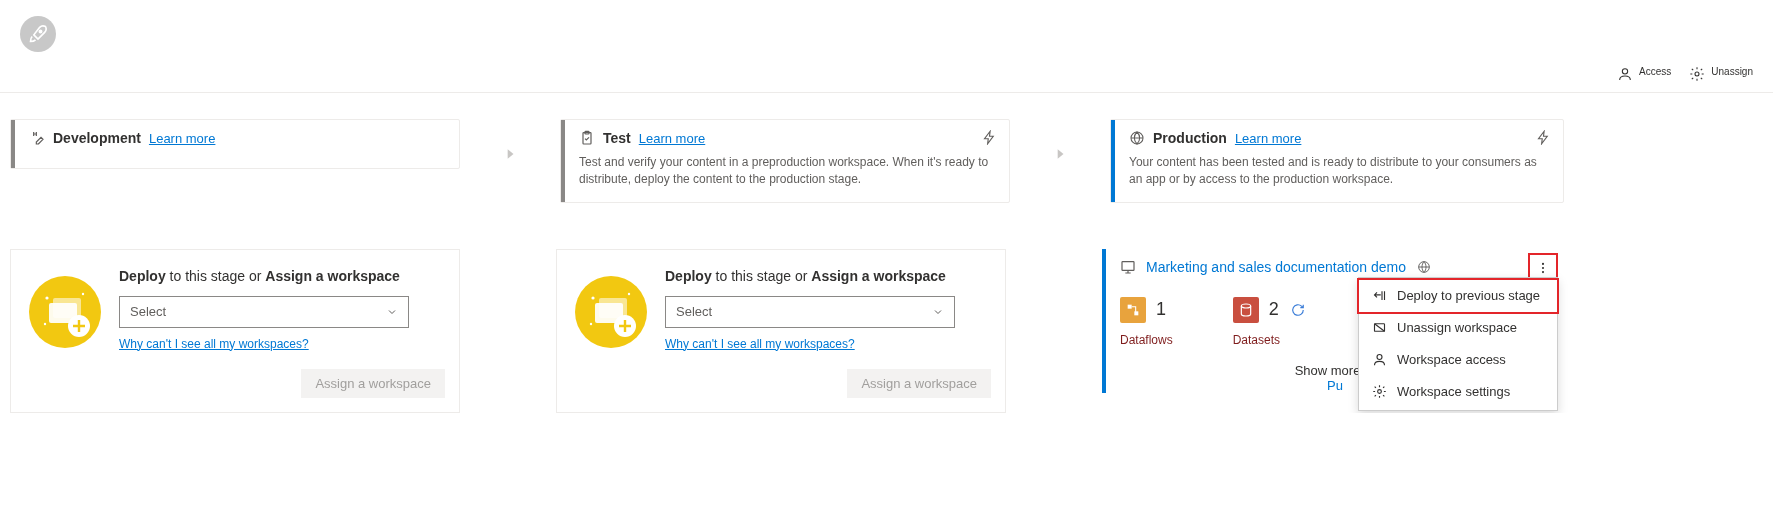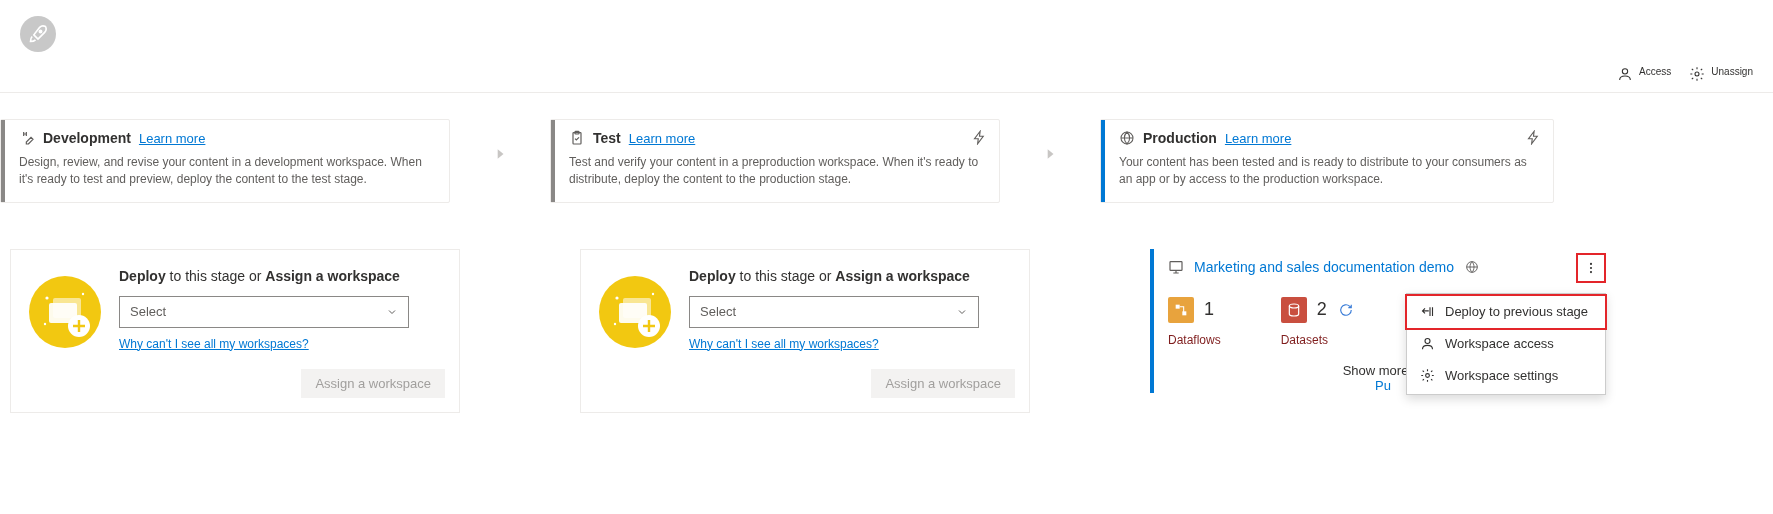--- a/index.html
+++ b/index.html
@@ -5,36 +5,36 @@
   * { box-sizing: border-box; margin: 0; padding: 0; }
   body { font-family: "Segoe UI", -apple-system, sans-serif; font-size: 13px; color: #323130; background: #fff; width: 1773px; }
   
   .header { display: flex; align-items: center; padding: 16px 20px 8px 20px; }
   .header-icon { width: 36px; height: 36px; border-radius: 50%; background: #c8c8c8; display: flex; align-items: center; justify-content: center; margin-right: 14px; }
   .header-title { font-size: 20px; font-weight: 600; color: #323130; }
   
   .topbar { display: flex; justify-content: flex-end; padding: 6px 20px 10px 20px; border-bottom: 1px solid #edebe9; gap: 18px; }
   .topbar-item { display: flex; align-items: flex-start; gap: 6px; color: #323130; cursor: pointer; font-size: 10px; }
   
-  .stages-row { display: flex; align-items: flex-start; padding: 26px 10px 0 0; gap: 0; }
+  .stages-row { display: flex; align-items: flex-start; padding: 26px 10px 0 10px; gap: 0; }
   .stage-card { border: 1px solid #edebe9; border-radius: 2px; width: 450px; position: relative; background: #fff; display: flex; }
   .stage-accent { width: 4px; flex-shrink: 0; }
   .stage-accent.gray { background: #8a8886; }
   .stage-accent.blue { background: #0078d4; }
   .stage-body { padding: 10px 14px 14px 14px; flex: 1; }
   .stage-head { display: flex; align-items: center; gap: 8px; margin-bottom: 8px; }
   .stage-title { font-weight: 700; font-size: 14px; }
   .stage-learn { color: #0078d4; text-decoration: underline; font-size: 13px; }
   .stage-desc { font-size: 12px; color: #605e5c; line-height: 1.4; }
   .stage-head-icon { width: 16px; height: 16px; flex-shrink: 0; }
   .stage-lightning { position: absolute; top: 10px; right: 12px; color: #605e5c; }
   .stage-arrow { width: 100px; display: flex; align-items: center; justify-content: center; padding-top: 28px; color: #a19f9d; }
   .stage-wide { width: 454px; }
   
-  .lower-row { display: flex; align-items: flex-start; padding: 46px 10px 0 10px; gap: 120px; }
+  .lower-row { display: flex; align-items: flex-start; padding: 46px 10px 0 10px; gap: 96px; }
   .assign-card { border: 1px solid #edebe9; width: 450px; display: flex; padding: 18px 14px 14px 18px; gap: 18px; background: #fff; }
   .assign-icon { width: 72px; height: 72px; flex-shrink: 0; margin-top: 8px; }
   .assign-body { flex: 1; }
   .assign-title { font-size: 14px; margin-bottom: 12px; }
   .assign-title .b { font-weight: 700; }
   .assign-select { width: 290px; height: 32px; border: 1px solid #8a8886; display: flex; align-items: center; justify-content: space-between; padding: 0 10px; color: #605e5c; cursor: pointer; margin-bottom: 8px; }
   .assign-link { color: #0078d4; text-decoration: underline; font-size: 12px; }
   .assign-btn-row { display: flex; justify-content: flex-end; margin-top: 18px; }
   .assign-btn { background: #f3f2f1; color: #a19f9d; padding: 7px 14px; border: none; font-size: 13px; cursor: default; }
   
@@ -50,21 +50,21 @@
   .stat-tile.blue { background: #2a7ab9; }
   .stat-num { font-size: 18px; color: #323130; }
   .stat-label { font-size: 12px; color: #7f1d1d; margin-top: 10px; }
   .refresh-icon { color: #3b7dd8; margin-left: 2px; }
   .prod-bottom { display: flex; justify-content: space-between; align-items: center; margin-top: 10px; flex-direction: column; }
   .show-more { display: flex; align-items: center; gap: 4px; color: #323130; font-size: 13px; cursor: pointer; }
   .publish { color: #0078d4; font-size: 13px; }
   
   .more-btn { position: absolute; top: 4px; right: -2px; width: 30px; height: 30px; border: 2px solid #e3252a; display: flex; align-items: center; justify-content: center; cursor: pointer; background: #fff; }
   
-  .context-menu { position: absolute; top: 44px; right: -2px; background: #fff; border: 1px solid #ccc; box-shadow: 0 4px 10px rgba(0,0,0,.15); width: 200px; z-index: 10; padding: 2px 0; }
+  .context-menu { position: absolute; top: 28px; right: -2px; background: #fff; border: 1px solid #ccc; box-shadow: 0 4px 10px rgba(0,0,0,.15); width: 200px; z-index: 10; padding: 2px 0; }
   .menu-item { display: flex; align-items: center; gap: 10px; padding: 8px 12px; font-size: 13px; color: #323130; cursor: pointer; }
   .menu-item.disabled { color: #a19f9d; cursor: default; }
   .menu-item.hl { border: 2px solid #e3252a; margin: -2px; }
   .menu-icon { width: 16px; height: 16px; flex-shrink: 0; display: flex; align-items: center; justify-content: center; }
 </style>
 </head>
 <body>
 
 <div class="header">
   <div class="header-icon">
@@ -97,21 +97,20 @@
   <div class="stage-card">
     <div class="stage-accent gray"></div>
     <div class="stage-body">
       <div class="stage-head">
         <svg class="stage-head-icon" viewBox="0 0 24 24" fill="none" stroke="#605e5c" stroke-width="1.8">
             <path d="M7 3v6M11 3v6M7 6h4M14 21l7-7-3-3-7 7v3h3z"></path>
           </svg>
         <span class="stage-title">Development</span>
         <a class="stage-learn">Learn more</a>
       </div>
-      <div class="stage-desc">Design, review, and revise your content in a development workspace. When it's ready to test and preview, deploy the content to the test stage.</div>
     </div>
   </div>
 
   <div class="stage-arrow">
     <svg width="14" height="14" viewBox="0 0 24 24" fill="#c8c6c4">
         <path d="M8 4l10 8-10 8z"></path>
       </svg>
   </div>
 
   <div class="stage-card">
@@ -300,20 +299,29 @@
         <span class="menu-icon">
             <svg width="15" height="15" viewBox="0 0 24 24" fill="none" stroke="#323130" stroke-width="1.8">
               <path d="M8 7l-4 4 4 4M4 11h10M16 5v14M20 5v14"></path>
             </svg>
           </span>
         <span>Deploy to previous stage</span>
       </div>
       <div class="menu-item">
         <span class="menu-icon">
             <svg width="15" height="15" viewBox="0 0 24 24" fill="none" stroke="#323130" stroke-width="1.8">
+              <rect x="4" y="6" width="16" height="12" rx="1"></rect>
+              <path d="M4 6l16 12"></path>
+            </svg>
+          </span>
+        <span>Unassign workspace</span>
+      </div>
+      <div class="menu-item">
+        <span class="menu-icon">
+            <svg width="15" height="15" viewBox="0 0 24 24" fill="none" stroke="#323130" stroke-width="1.8">
               <circle cx="12" cy="8" r="4"></circle>
               <path d="M4 21c0-4 4-6 8-6s8 2 8 6"></path>
             </svg>
           </span>
         <span>Workspace access</span>
       </div>
       <div class="menu-item">
         <span class="menu-icon">
             <svg width="15" height="15" viewBox="0 0 24 24" fill="none" stroke="#323130" stroke-width="1.8">
               <circle cx="12" cy="12" r="3"></circle>

